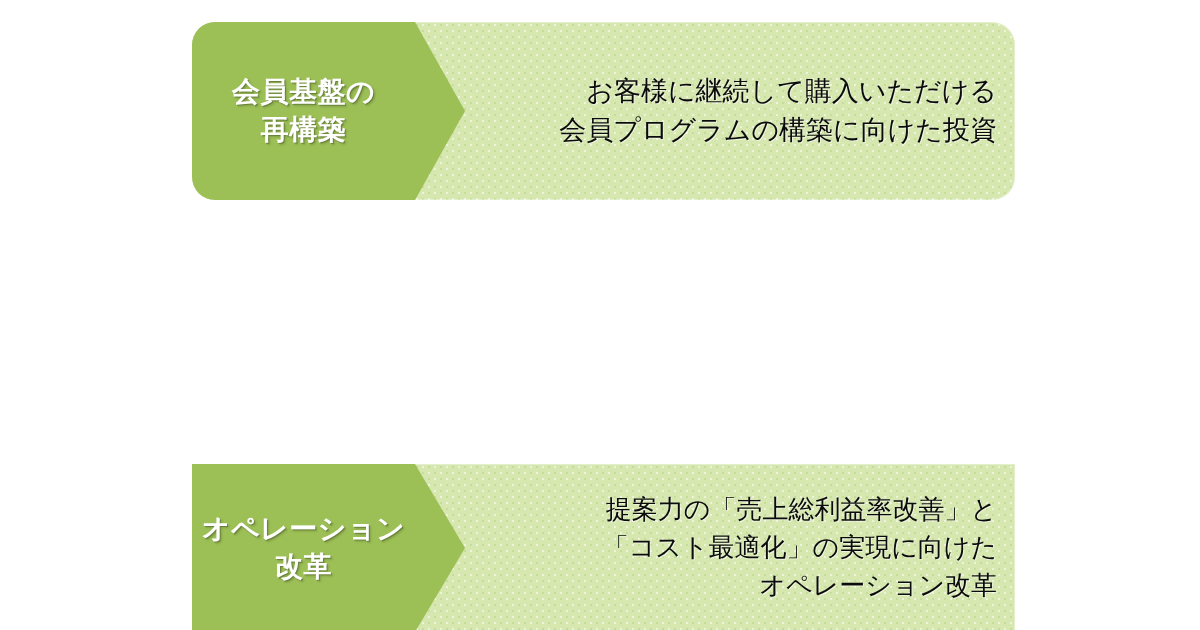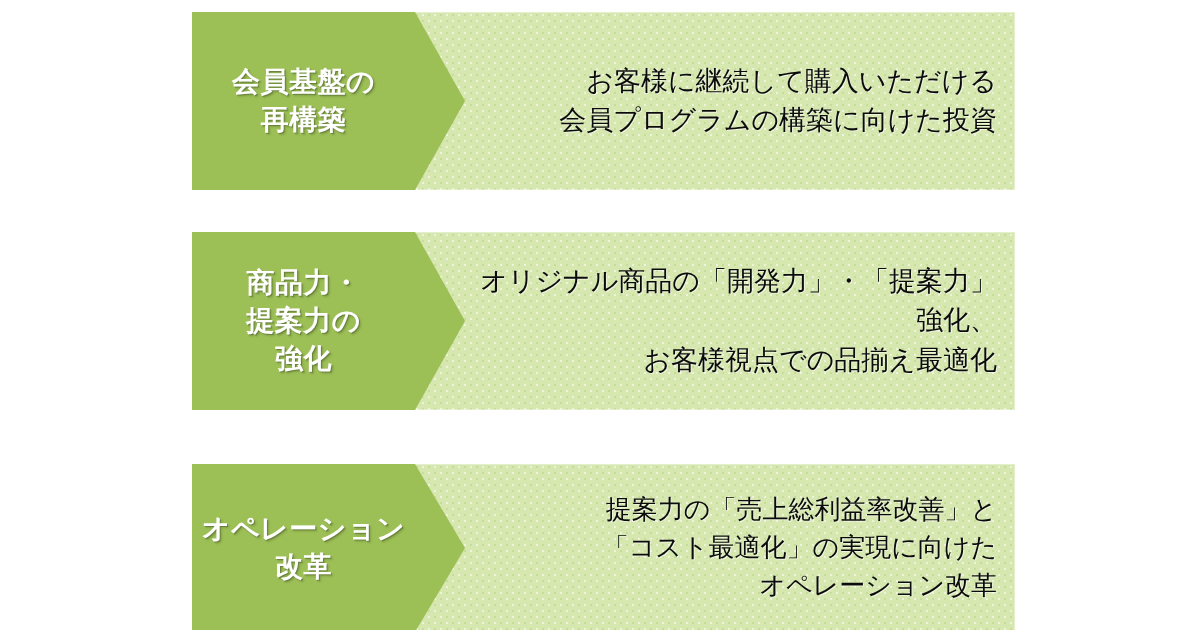--- a/index.html
+++ b/index.html
@@ -30,21 +30,21 @@
     background-image:
       radial-gradient(circle at 3px 3px, rgba(255,255,255,0.55) 1.1px, rgba(255,255,255,0) 1.4px),
       radial-gradient(circle at 9px 9px, rgba(255,255,255,0.55) 1.1px, rgba(255,255,255,0) 1.4px),
       radial-gradient(circle at 9px 3px, rgba(160,195,105,0.30) 1.0px, rgba(160,195,105,0) 1.3px),
       radial-gradient(circle at 3px 9px, rgba(160,195,105,0.30) 1.0px, rgba(160,195,105,0) 1.3px);
     background-size: 12px 12px, 12px 12px, 12px 12px, 12px 12px;
     box-shadow: inset 0 0 0 1px rgba(255,255,255,0.35);
     overflow: hidden;
   }
 
-  .band-1 { top: 12px;  height: 178px; }
+  .band-1 { top: 22px;  height: 178px; border-radius: 23px; }
   .band-2 { top: 232px; height: 178px; }
   .band-3 { top: 442px; height: 168px; margin-top: 22px; }
 
   
   .chevron {
     position: absolute;
     left: 0;
     top: 0;
     height: 100%;
     width: 273px;
@@ -106,31 +106,20 @@
     <div class="chevron">
       <div class="chevron-label">会員基盤の
 再構築</div>
     </div>
     <div class="band-body">
       <div class="band-text">お客様に継続して購入いただける
 会員プログラムの構築に向けた投資</div>
     </div>
   </div>
 
-  <div class="band band-2">
-    <div class="chevron">
-      <div class="chevron-label">商品力・
-提案力の
-強化</div>
-    </div>
-    <div class="band-body">
-      <div class="band-text">オリジナル商品の「開発力」・「提案力」強化、
-お客様視点での品揃え最適化</div>
-    </div>
-  </div>
 
   <div class="band band-3">
     <div class="chevron">
       <div class="chevron-label">オペレーション
 改革</div>
     </div>
     <div class="band-body">
       <div class="band-text">提案力の「売上総利益率改善」と
 「コスト最適化」の実現に向けた
 オペレーション改革</div>

